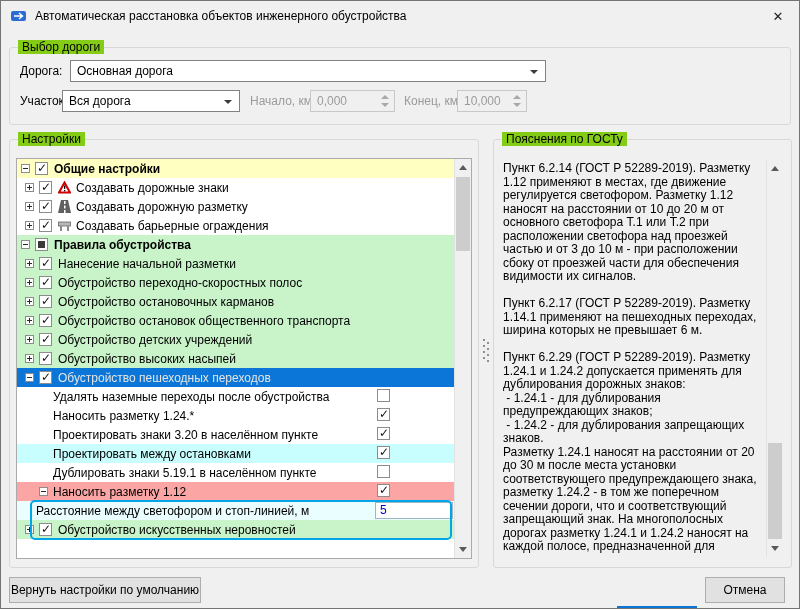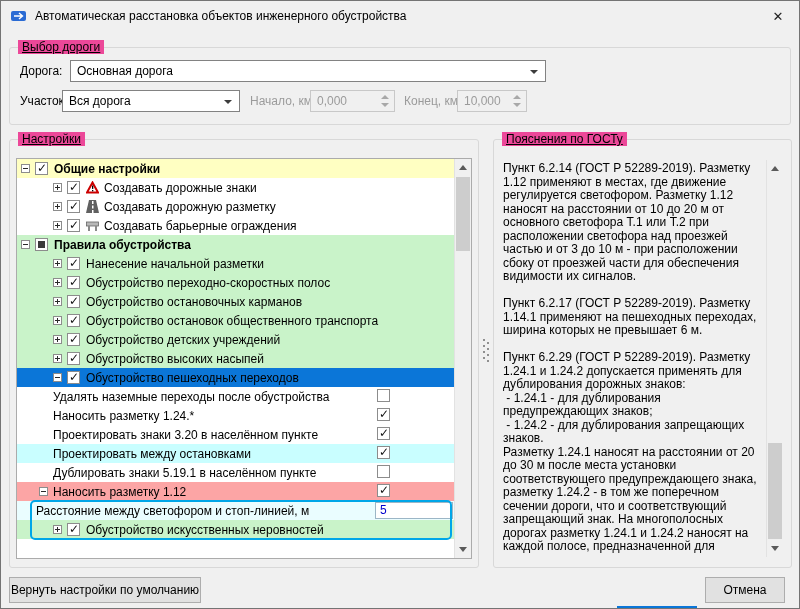--- a/index.html
+++ b/index.html
@@ -12,21 +12,21 @@
   .dialog { position:relative; width:800px; height:609px; background:#f0f0f0; border:1px solid #747474; overflow:hidden; }
 
   
   .titlebar { position:absolute; left:0; top:0; right:0; height:30px; display:flex; align-items:center; padding-left:9px; }
   .app-icon { width:18px; height:16px; display:inline-flex; }
   .title { margin-left:7px; }
   .close-btn { position:absolute; top:0; right:0; width:42px; height:30px; display:flex; align-items:center; justify-content:center; font-size:13px; color:#222; cursor:pointer; }
 
   
   .groupbox { position:absolute; border:1px solid #d8d8d8; border-radius:3px; }
-  .gb-title { position:absolute; top:-8px; left:8px; background:#ec4899; padding:0 4px;text-decoration:underline; }
+  .gb-title { position:absolute; top:-8px; left:8px; background:#84cc16; padding:0 4px; }
 
   .road-gb { left:8px; top:46px; width:782px; height:78px; }
   .settings-gb { left:8px; top:138px; width:470px; height:429px; }
   .gost-gb { left:492px; top:138px; width:299px; height:429px; }
 
   .lbl { position:absolute; height:22px; line-height:22px; white-space:nowrap; }
   .lbl.dis { color:#9b9b9b; }
 
   .combo { position:absolute; height:22px; background:#fff; border:1px solid #828282; padding:0 20px 0 6px; line-height:20px; cursor:pointer; white-space:nowrap; overflow:hidden; }
   .combo-arrow { position:absolute; right:7px; top:9px; width:0; height:0; border-left:4px solid transparent; border-right:4px solid transparent; border-top:4px solid #3c3c3c; }
@@ -34,22 +34,22 @@
   .spin { position:absolute; height:22px; background:#f0f0f0; border:1px solid #c8c8c8; padding:0 18px 0 6px; line-height:20px; color:#9b9b9b; }
   .spin-btns { position:absolute; right:2px; top:2px; width:14px; height:16px; }
   .spin-up { position:absolute; left:3px; top:2px; width:0; height:0; border-left:4px solid transparent; border-right:4px solid transparent; border-bottom:4px solid #a8a8a8; }
   .spin-dn { position:absolute; left:3px; bottom:2px; width:0; height:0; border-left:4px solid transparent; border-right:4px solid transparent; border-top:4px solid #a8a8a8; }
 
   
   .tree-wrap { position:absolute; left:6px; top:18px; right:6px; bottom:8px; border:1px solid #ababab; background:#fff; overflow:hidden; }
   .tree-rows { position:absolute; left:0; top:0; right:17px; bottom:0; overflow:hidden; }
   .trow { position:relative; display:flex; align-items:center; height:19px; cursor:default; }
   .trow.bold { font-weight:bold; }
-  .trow.sel { color:#000000; }
-  .lvl0 { padding-left:4px; } .lvl1 { padding-left:36px; }
+  .trow.sel { color:#e5e5e5; }
+  .lvl0 { padding-left:4px; } .lvl1 { padding-left:8px; }
   .lvl2 { padding-left:36px; } .lvl2e { padding-left:22px; } .lvl3 { padding-left:78px; }
 
   .exp { flex:0 0 9px; width:9px; height:9px; border:1px solid #8c8c8c; background:#fff; position:relative; margin-right:5px; }
   .exp::before { content:''; position:absolute; left:1px; right:1px; top:3px; height:1px; background:#2a2a2a; }
   .exp.plus::after { content:''; position:absolute; top:1px; bottom:1px; left:3px; width:1px; background:#2a2a2a; }
 
   .cb { flex:0 0 13px; width:13px; height:13px; border:1px solid #8c8c8c; background:#fff; position:relative; margin-right:6px; cursor:pointer; }
   .cb.checked::after { content:'✓'; position:absolute; left:1px; top:-2px; font-size:12px; line-height:14px; color:#111; font-weight:bold; }
   .cb.mixed::after { content:''; position:absolute; left:2px; top:2px; width:7px; height:7px; background:#3a3a3a; }
   .cb.right { position:absolute; left:360px; top:2px; margin:0; }

